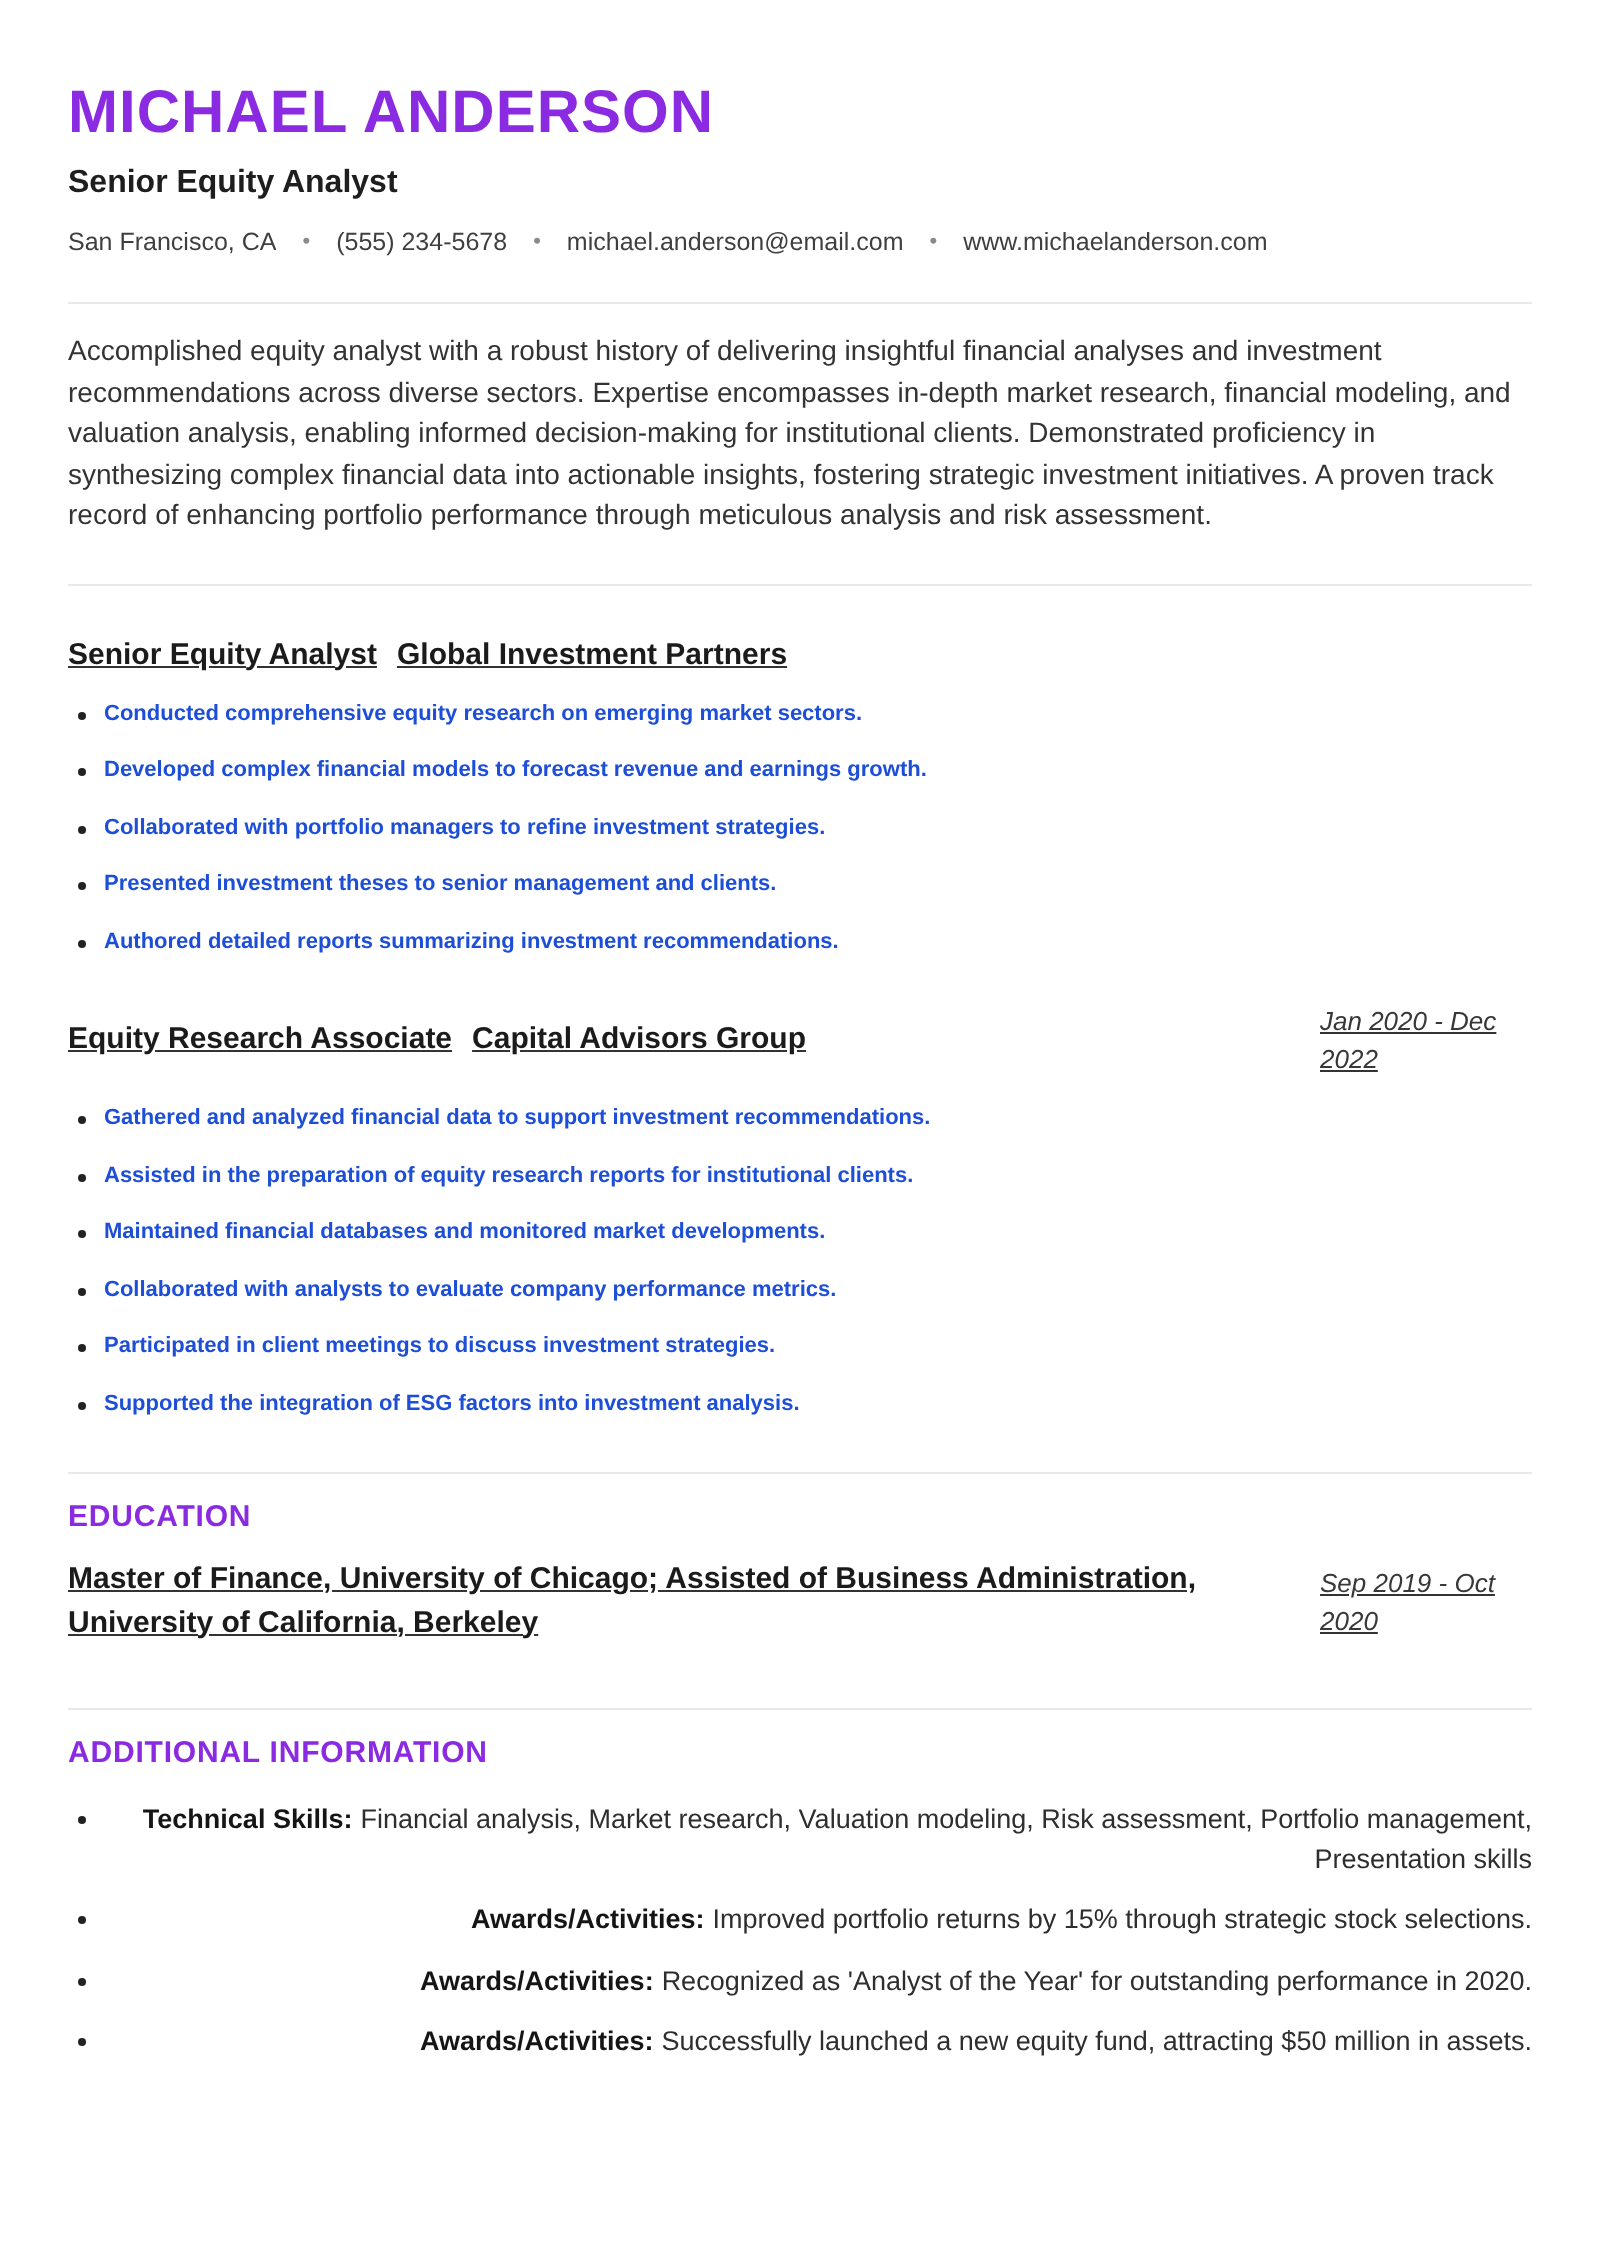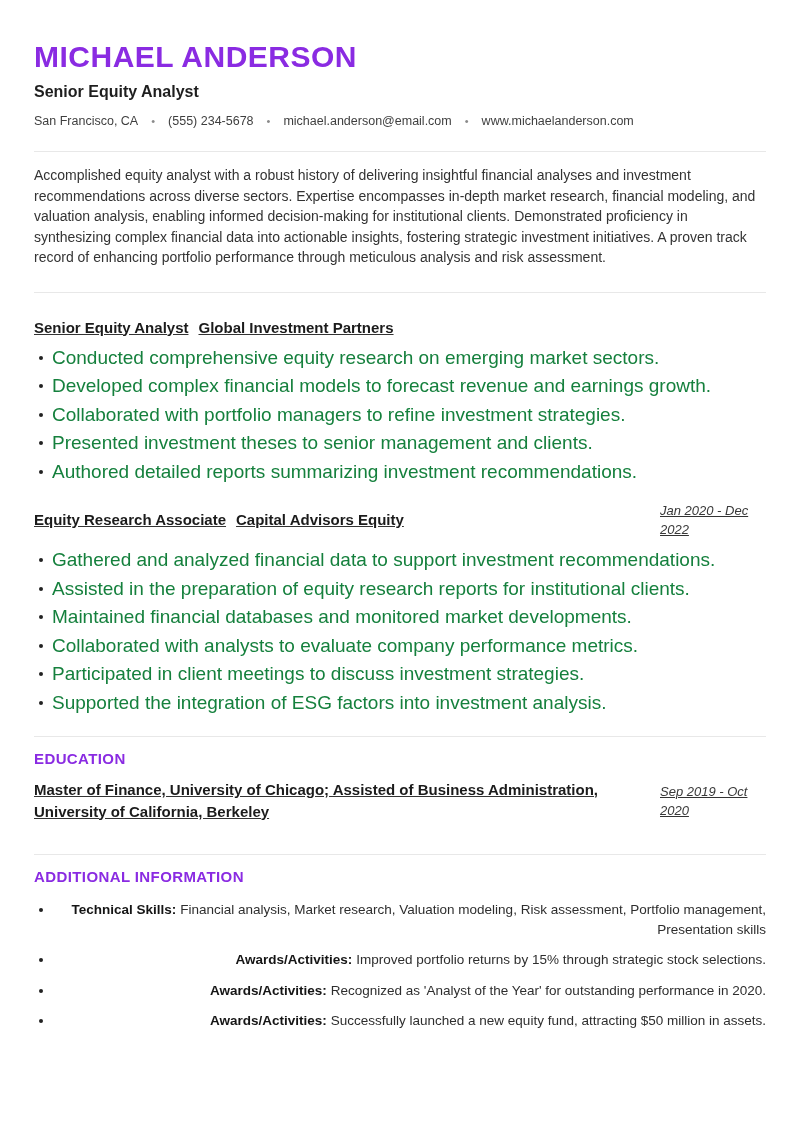--- a/index.html
+++ b/index.html
@@ -69,21 +69,21 @@
   .entry-main{ flex:1; padding-right:14px; }
   .job-title-line{ font-size:15px; font-weight:700; color:var(--text-dark); line-height:18px; }
   .job-company{ margin-left:10px; }
   .entry-date{
     width:106px; flex-shrink:0;
     font-size:13px; font-style:italic; color:#383838; line-height:19px;
   }
   ul.bullets{ list-style:none; margin-top:11px; }
   ul.bullets li{
     position:relative; padding-left:18px; margin-bottom:9px;
-    font-size:19px; line-height:19.5px; color:#15803d;
+    font-size:11px; line-height:19.5px; color:#1d4ed8;font-weight:bold;
   }
   ul.bullets li::before{
     content:""; position:absolute; left:5px; top:8px;
     width:4px; height:4px; border-radius:50%; background:#222222;
   }
 
   
   .edu-row{ margin-top:4px; }
   .edu-degree{ font-size:15px; font-weight:700; color:var(--text-dark); line-height:21.5px; }
   .education-section{ margin-bottom:32px; }
@@ -143,21 +143,21 @@
         <li>Developed complex financial models to forecast revenue and earnings growth.</li>
         <li>Collaborated with portfolio managers to refine investment strategies.</li>
         <li>Presented investment theses to senior management and clients.</li>
         <li>Authored detailed reports summarizing investment recommendations.</li>
       </ul>
     </div>
 
     <div class="job">
       <div class="entry-row">
         <div class="entry-main job-title-line">
-          <span>Equity Research Associate</span><span class="job-company">Capital Advisors Equity</span>
+          <span>Equity Research Associate</span><span class="job-company">Capital Advisors Group</span>
         </div>
         <div class="entry-date">Jan 2020 - Dec 2022</div>
       </div>
       <ul class="bullets">
         <li>Gathered and analyzed financial data to support investment recommendations.</li>
         <li>Assisted in the preparation of equity research reports for institutional clients.</li>
         <li>Maintained financial databases and monitored market developments.</li>
         <li>Collaborated with analysts to evaluate company performance metrics.</li>
         <li>Participated in client meetings to discuss investment strategies.</li>
         <li>Supported the integration of ESG factors into investment analysis.</li>

